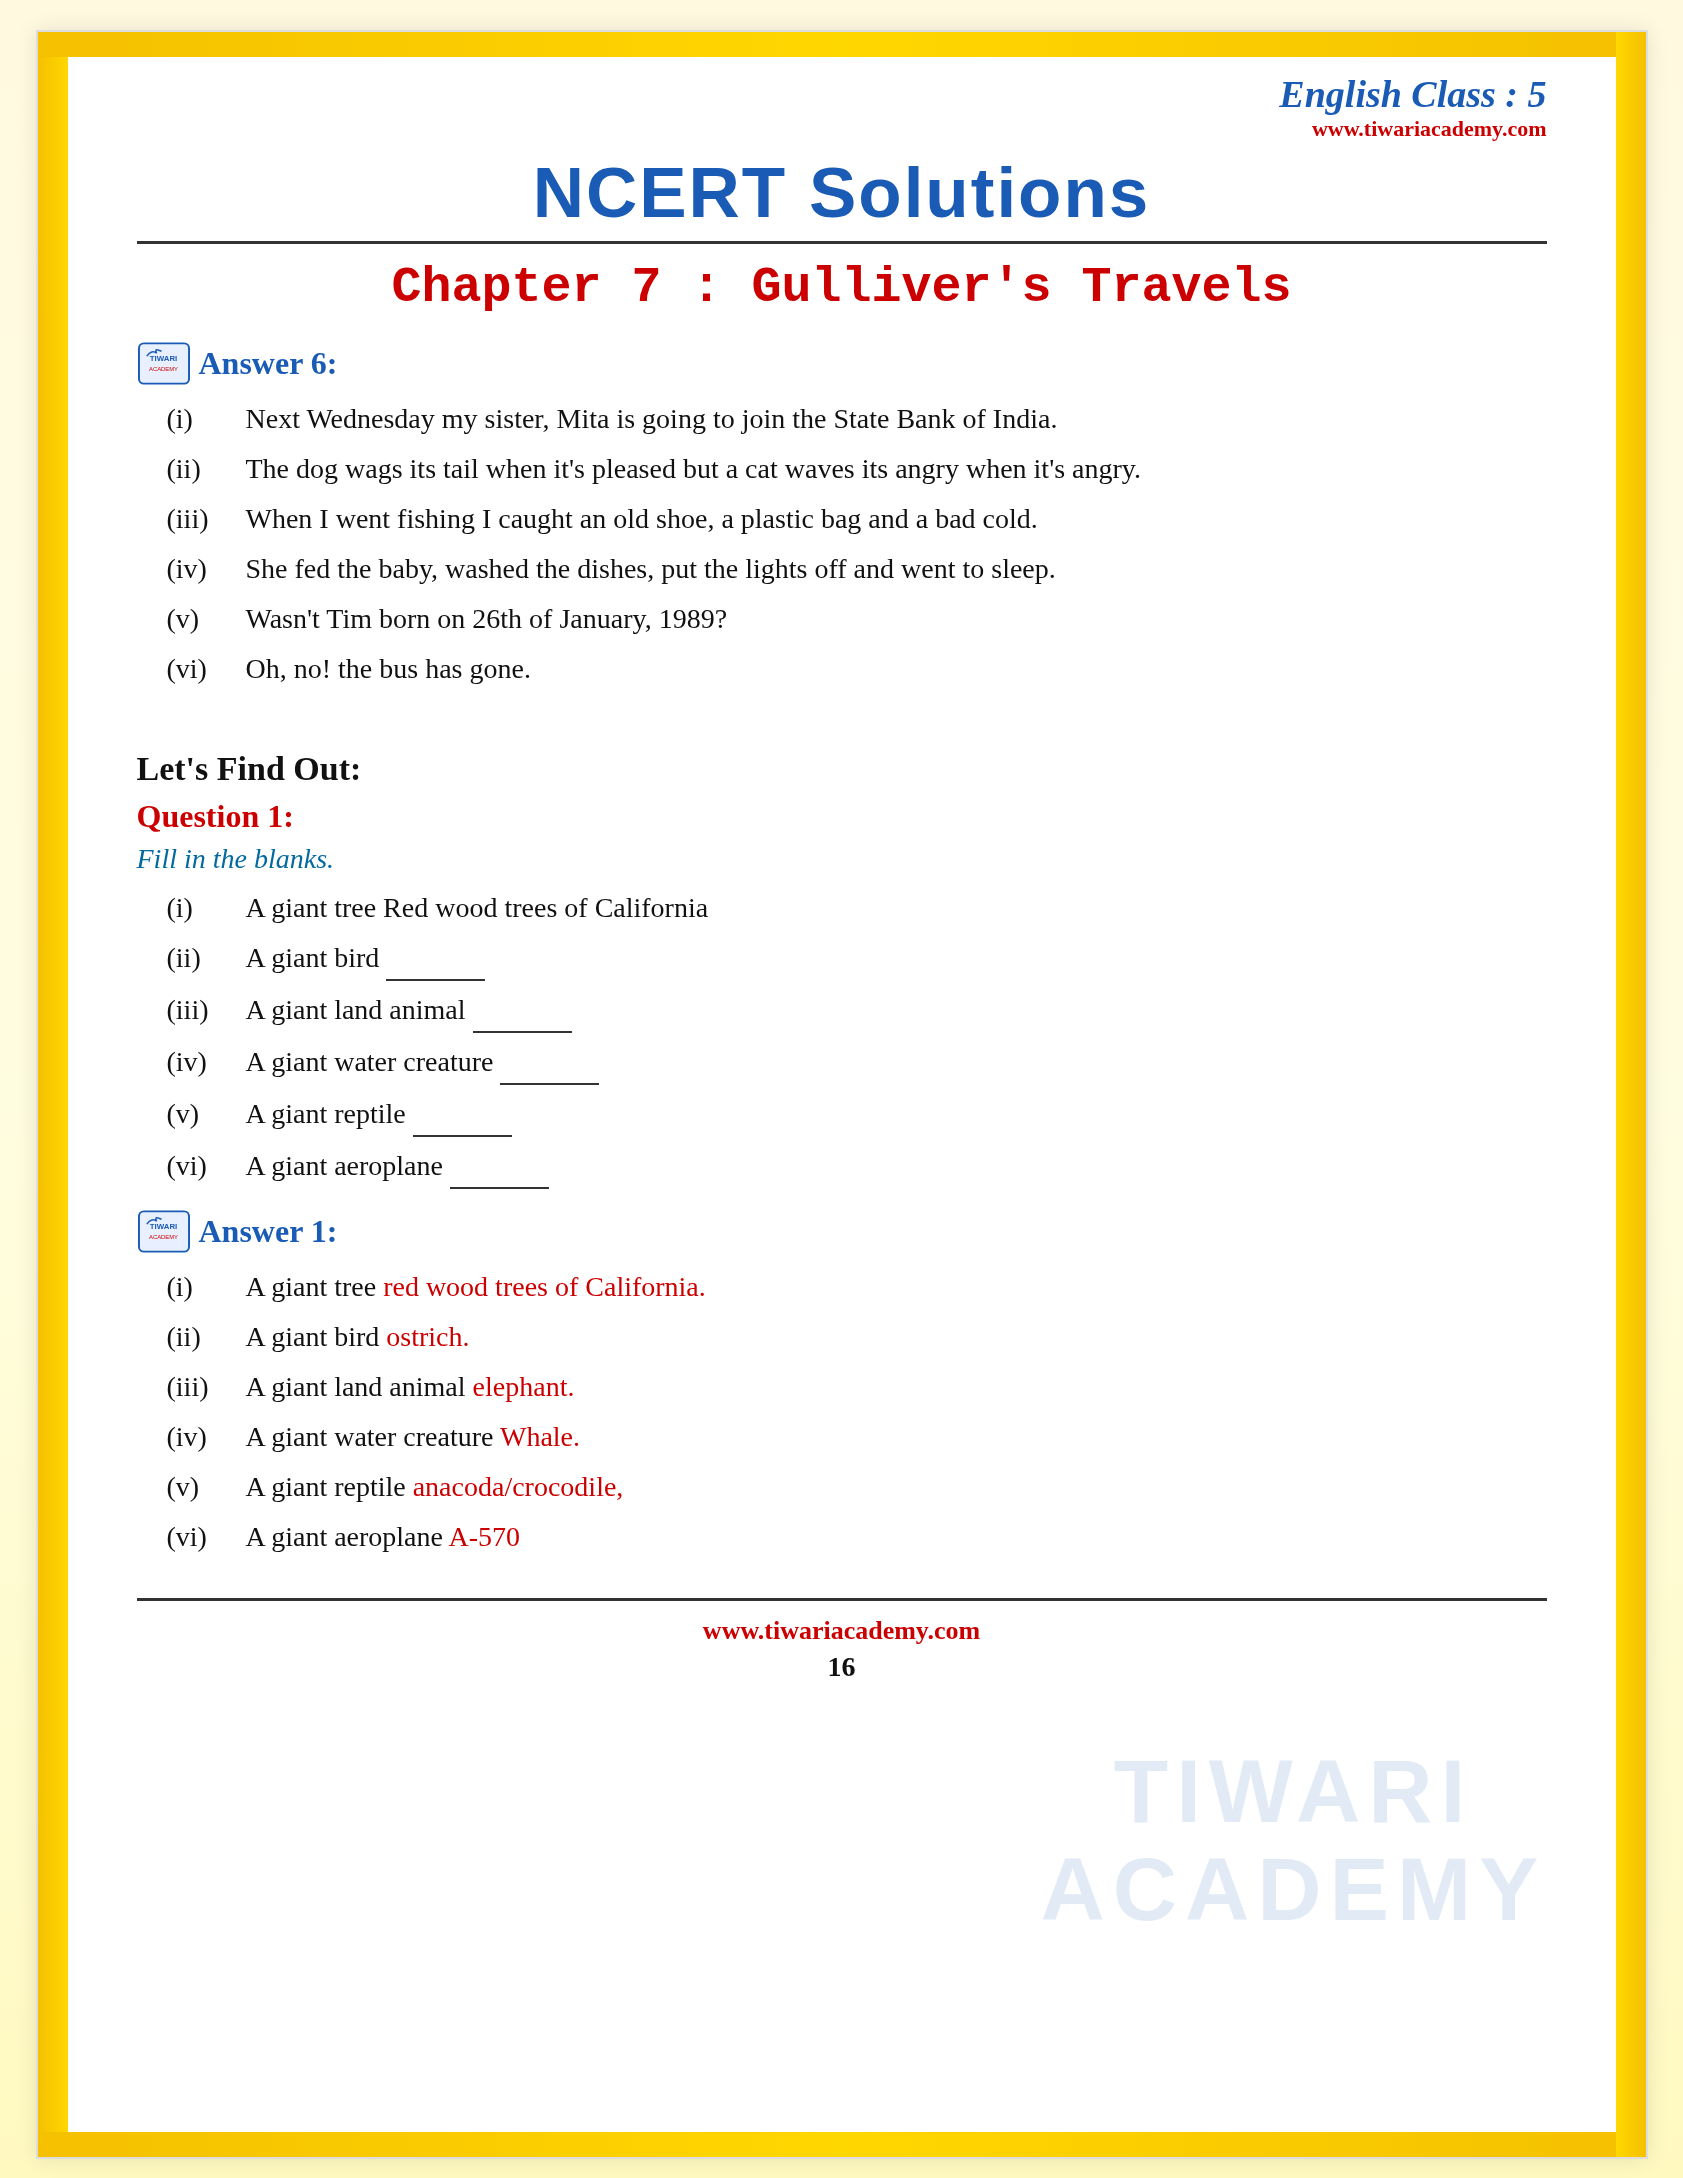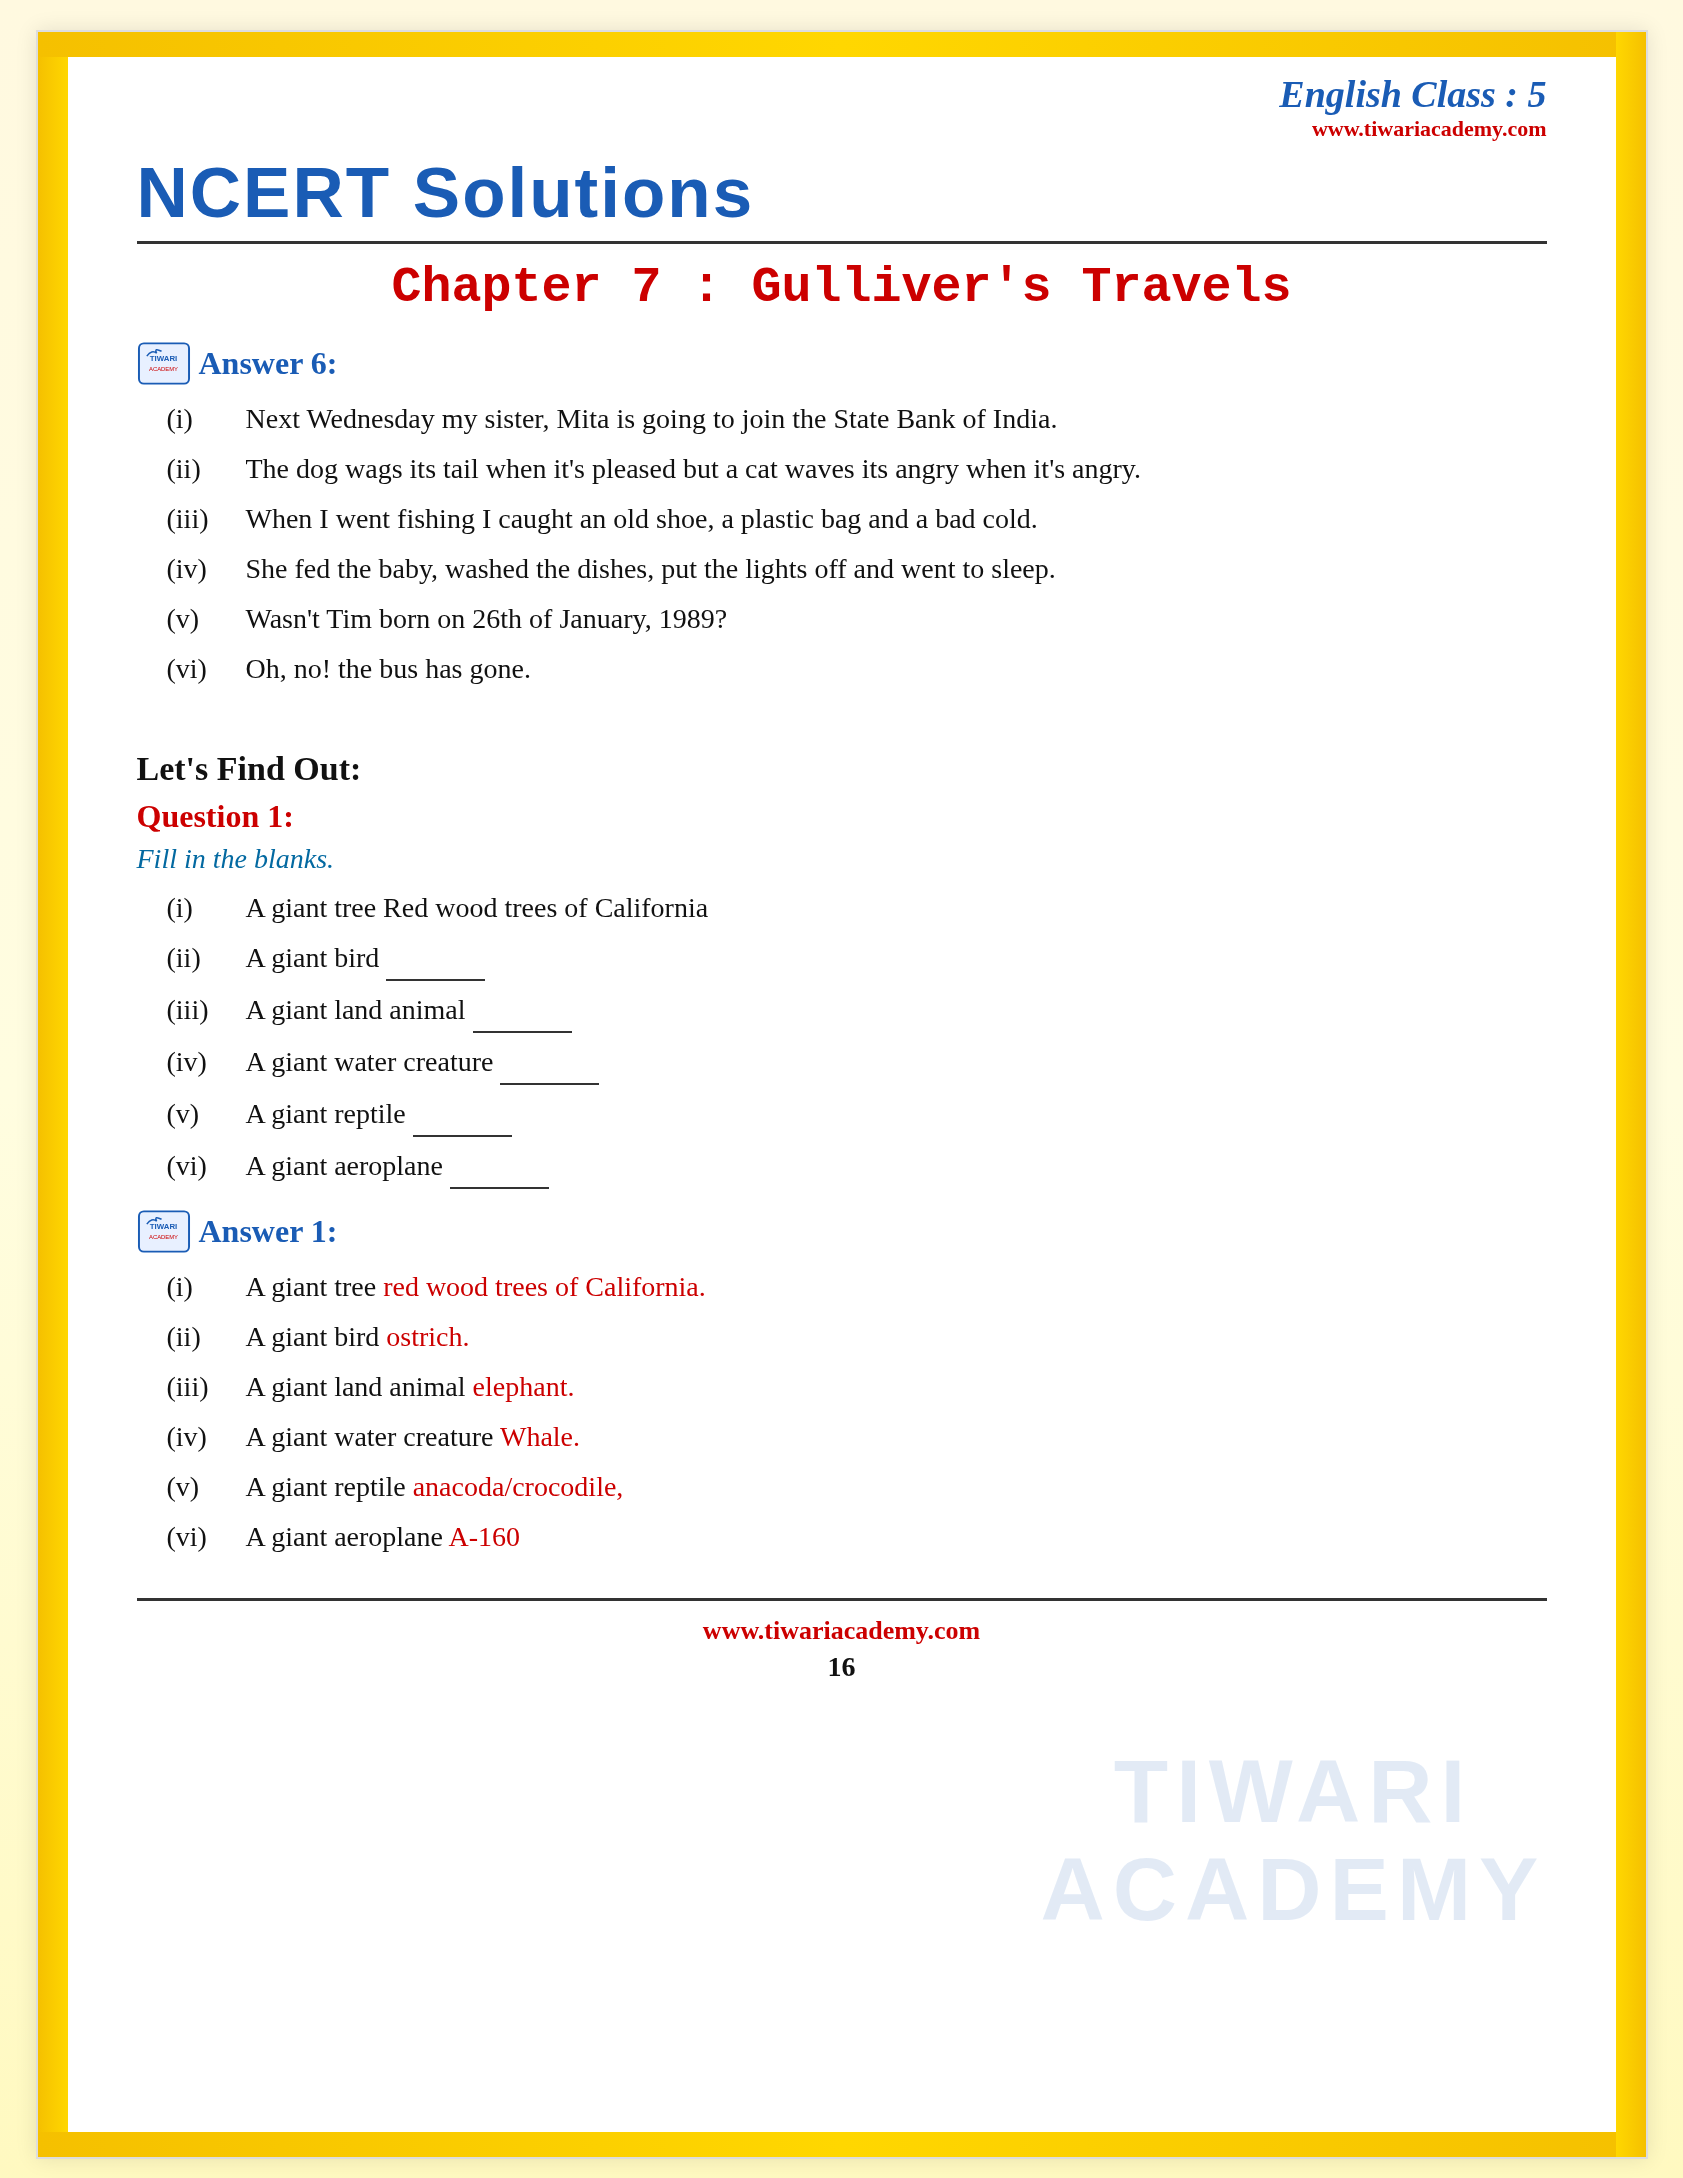--- a/index.html
+++ b/index.html
@@ -60,21 +60,21 @@
     }
 
     .website-url-top {
       font-size: 22px;
       color: #cc0000;
       font-weight: bold;
     }
 
     
     .ncert-solutions-title {
-      text-align: left;
+      text-align: center;
       font-size: 71px;
       font-weight: 900;
       color: #1a5cb5;
       letter-spacing: 2px;
       margin: 10px 0 5px 0;
       font-family: Arial, Helvetica, sans-serif;
     }
 
     .header-divider {
       border: none;
@@ -356,21 +356,21 @@
       <li>
         <span class="list-marker">(iv)</span>
         <span class="list-content">A giant water creature <span class="red-answer">Whale.</span></span>
       </li>
       <li>
         <span class="list-marker">(v)</span>
         <span class="list-content">A giant reptile <span class="red-answer">anacoda/crocodile,</span></span>
       </li>
       <li>
         <span class="list-marker">(vi)</span>
-        <span class="list-content">A giant aeroplane <span class="red-answer">A-160</span></span>
+        <span class="list-content">A giant aeroplane <span class="red-answer">A-570</span></span>
       </li>
     </ul>
 
     <div class="footer">
       <div class="footer-url">www.tiwariacademy.com</div>
       <div class="page-number">16</div>
     </div>
 
   </div>
 

